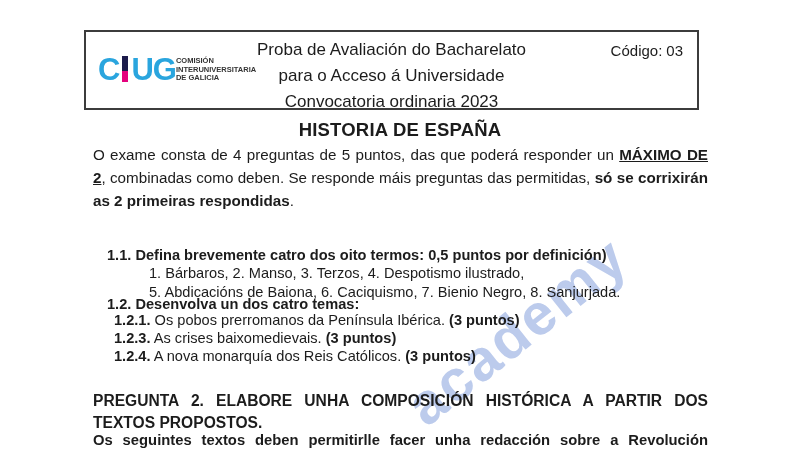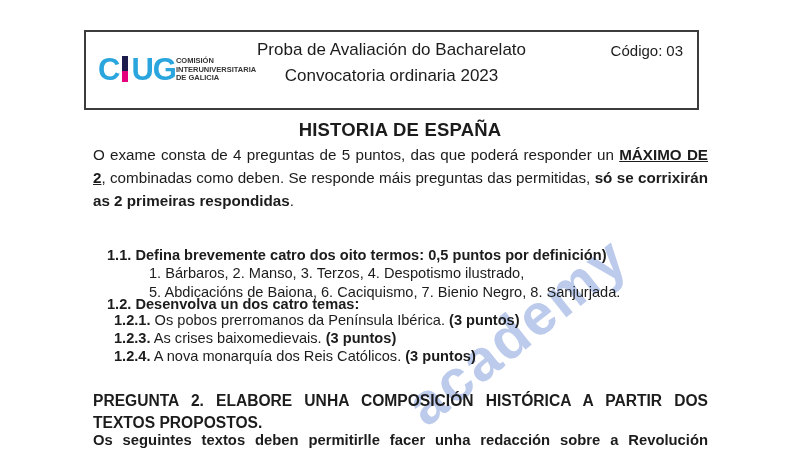--- a/index.html
+++ b/index.html
@@ -56,20 +56,21 @@
 </head>
 <body>
 
 <div class="watermark">academy</div>
 
 <div class="page">
 
   <div class="header-box">
     <div class="header-title">
       <div>Proba de Avaliación do Bacharelato</div>
+      <div>para o Acceso á Universidade</div>
       <div>Convocatoria ordinaria 2023</div>
     </div>
     <div class="logo">
       <div class="logo-word">
         <span>C</span>
         <span class="logo-i"></span>
         <span>UG</span>
       </div>
       <div class="logo-org">
         <div>COMISIÓN</div>

